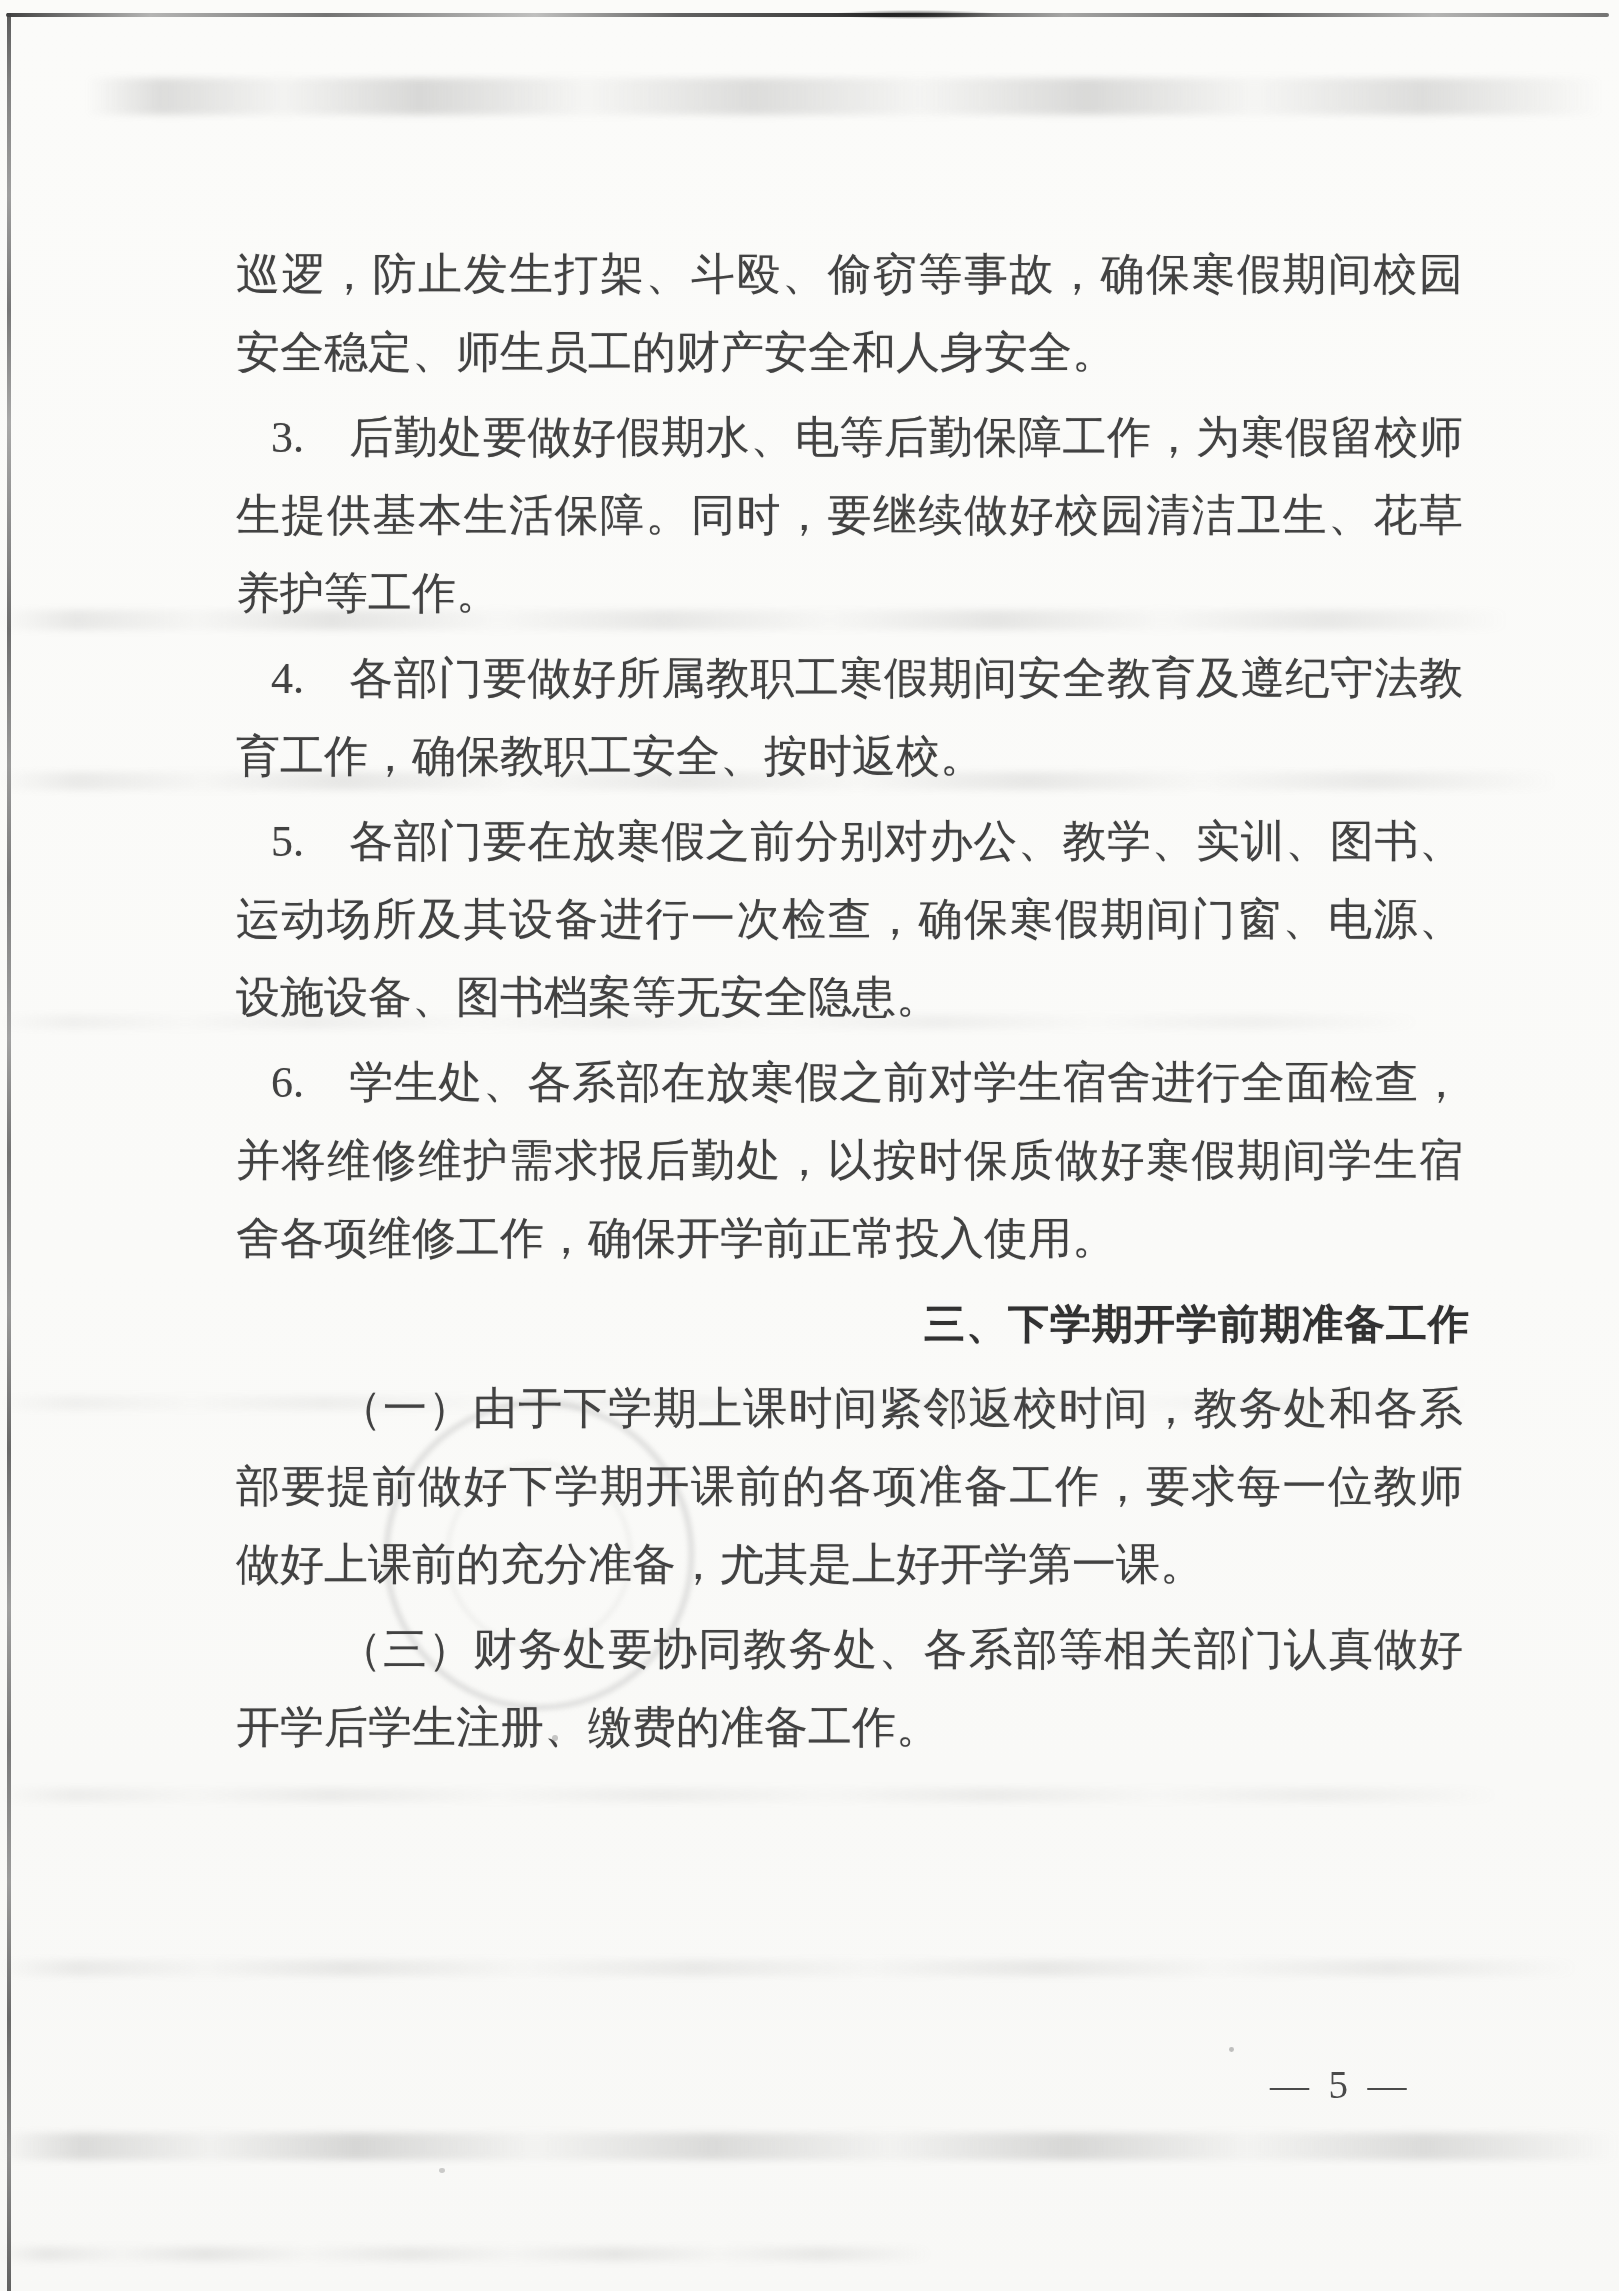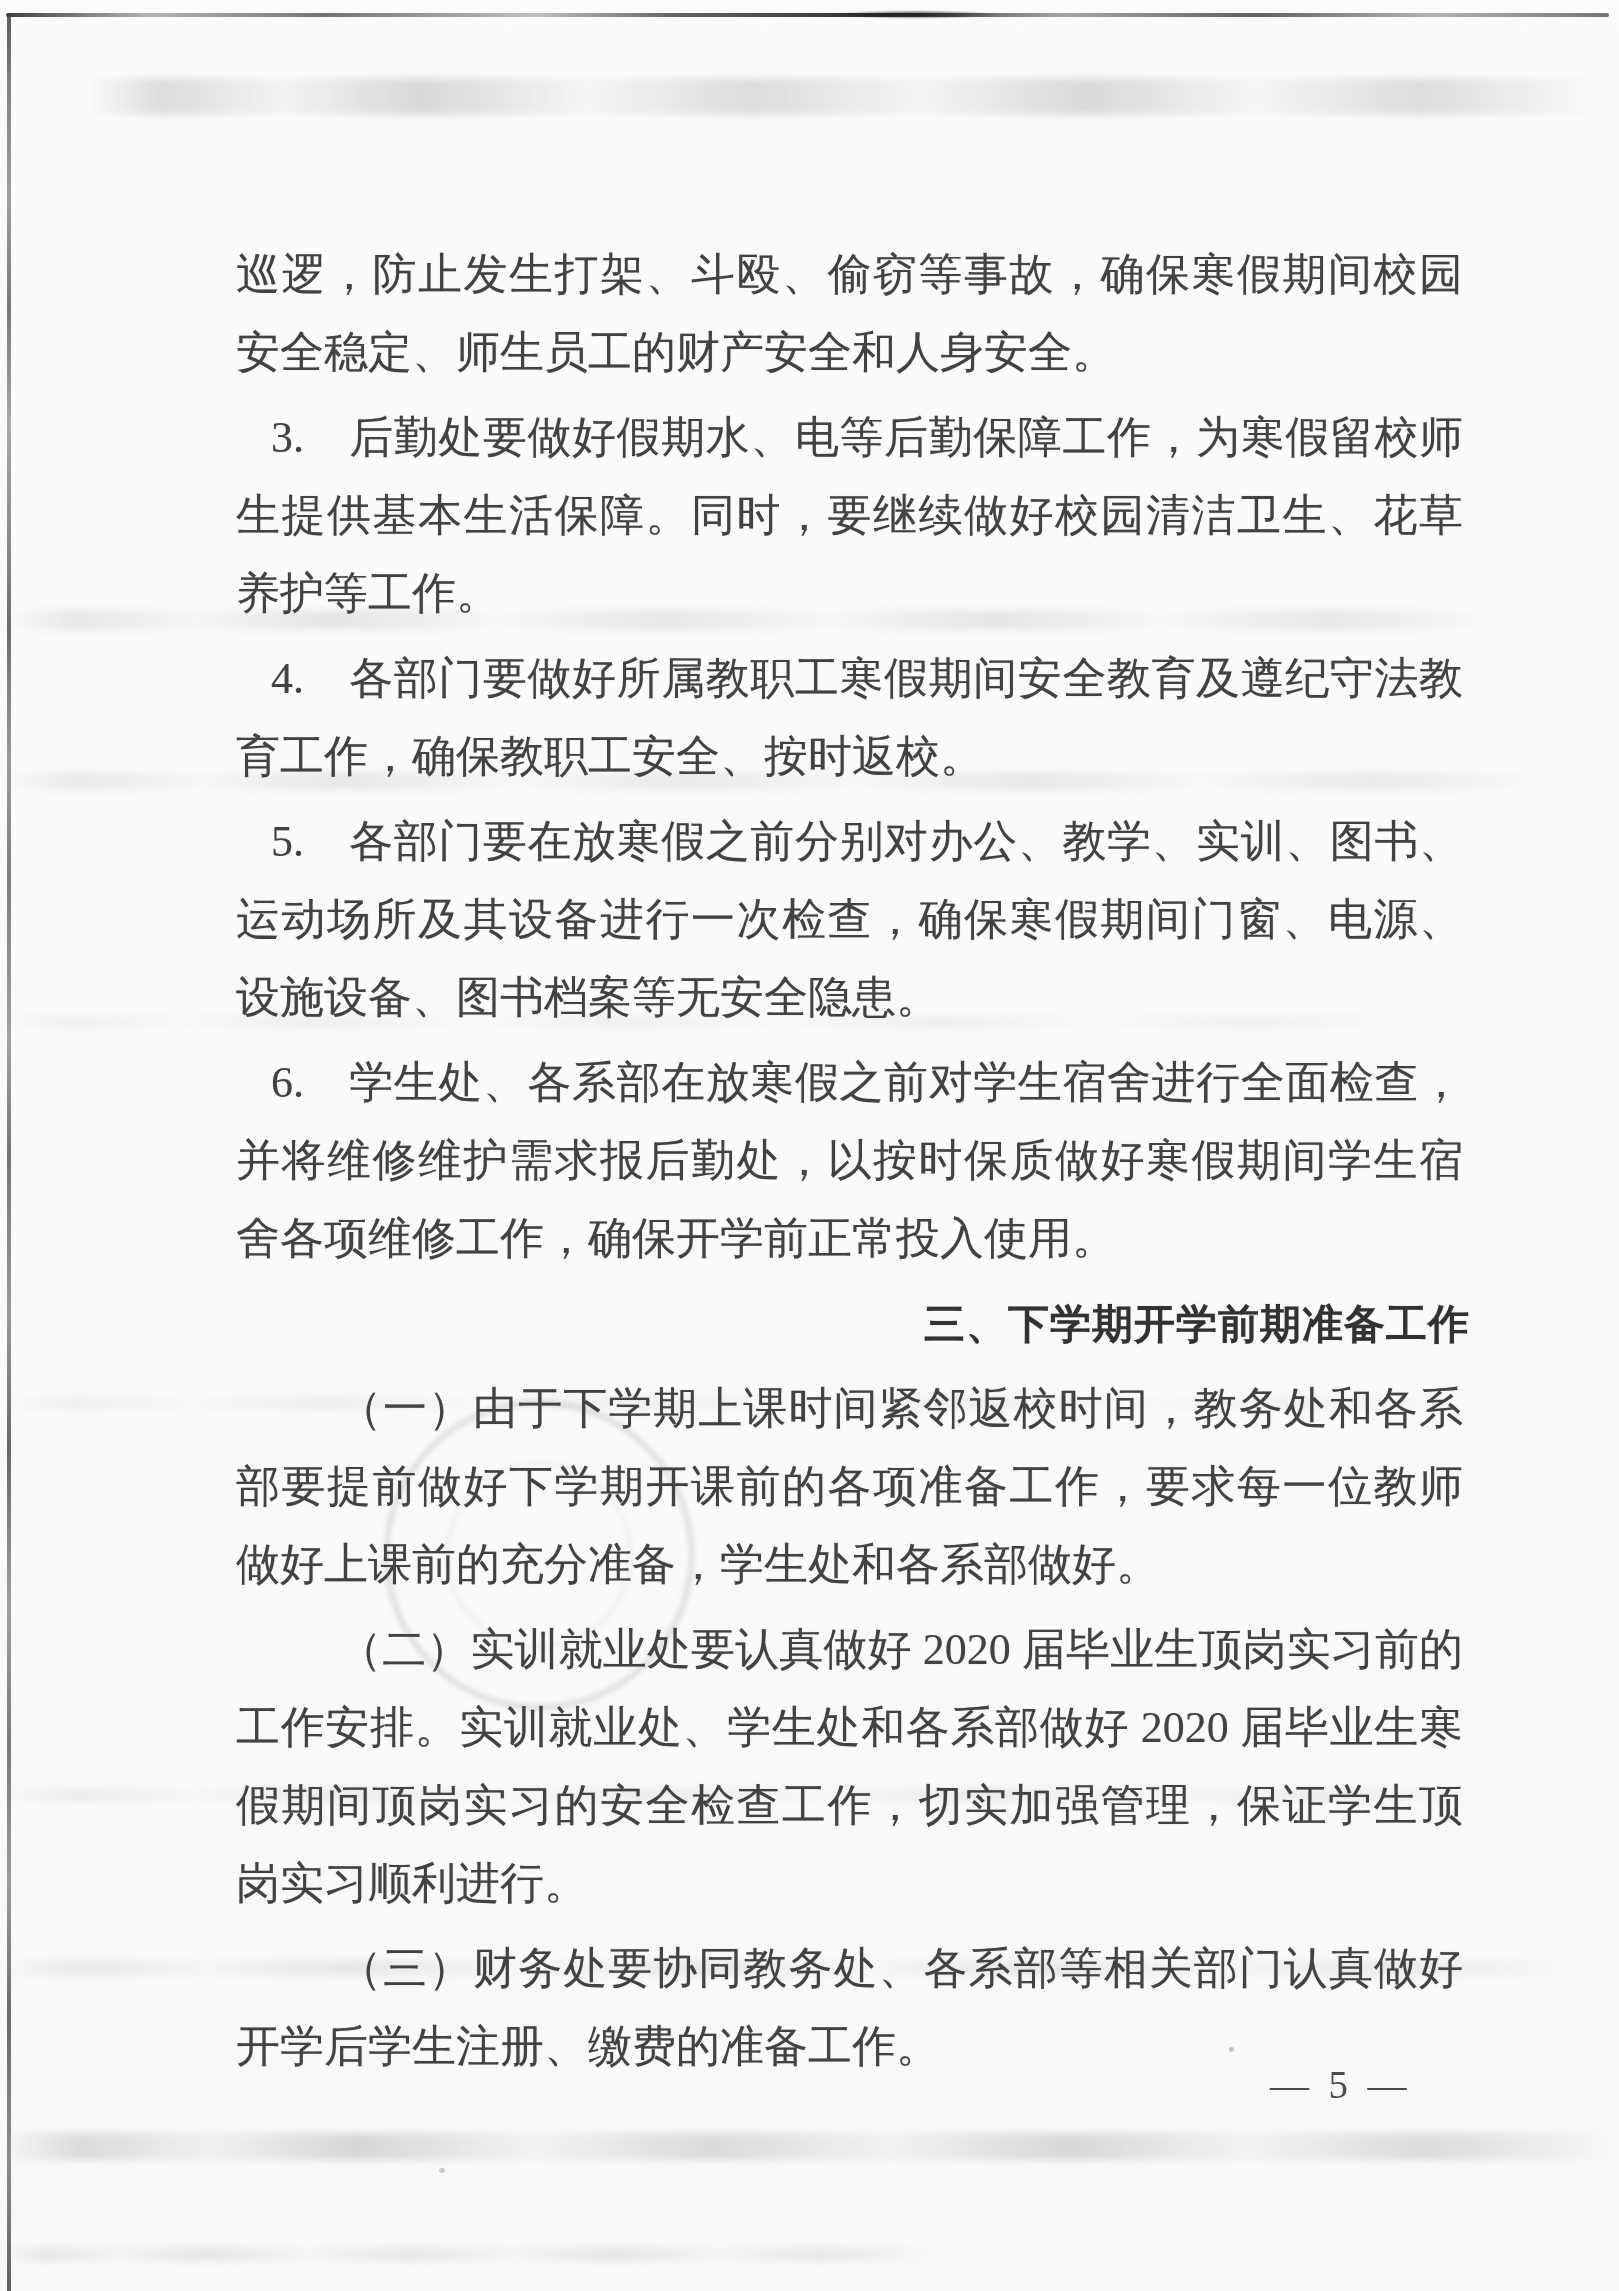--- a/index.html
+++ b/index.html
@@ -108,20 +108,19 @@
   <div class="dot d2"></div>
   <div class="dot d3"></div>
 
   <main class="doc">
     <p class="para flush">巡逻，防止发生打架、斗殴、偷窃等事故，确保寒假期间校园安全稳定、师生员工的财产安全和人身安全。</p>
     <p class="para num">3.　后勤处要做好假期水、电等后勤保障工作，为寒假留校师生提供基本生活保障。同时，要继续做好校园清洁卫生、花草养护等工作。</p>
     <p class="para num">4.　各部门要做好所属教职工寒假期间安全教育及遵纪守法教育工作，确保教职工安全、按时返校。</p>
     <p class="para num">5.　各部门要在放寒假之前分别对办公、教学、实训、图书、运动场所及其设备进行一次检查，确保寒假期间门窗、电源、设施设备、图书档案等无安全隐患。</p>
     <p class="para num">6.　学生处、各系部在放寒假之前对学生宿舍进行全面检查，并将维修维护需求报后勤处，以按时保质做好寒假期间学生宿舍各项维修工作，确保开学前正常投入使用。</p>
     <h2 class="heading">三、下学期开学前期准备工作</h2>
-    <p class="para sub">（一）由于下学期上课时间紧邻返校时间，教务处和各系部要提前做好下学期开课前的各项准备工作，要求每一位教师做好上课前的充分准备，学生处和各系部做好。</p>
-    <p class="para sub">（二）实训就业处要认真做好 2020 届毕业生顶岗实习前的工作安排。实训就业处、学生处和各系部做好 2020 届毕业生寒假期间顶岗实习的安全检查工作，切实加强管理，保证学生顶岗实习顺利进行。</p>
+    <p class="para sub">（一）由于下学期上课时间紧邻返校时间，教务处和各系部要提前做好下学期开课前的各项准备工作，要求每一位教师做好上课前的充分准备，尤其是上好开学第一课。</p>
     <p class="para sub">（三）财务处要协同教务处、各系部等相关部门认真做好开学后学生注册、缴费的准备工作。</p>
   </main>
 
   <div class="pageno">— 5 —</div>
 </div>
 
 
 </body></html>

